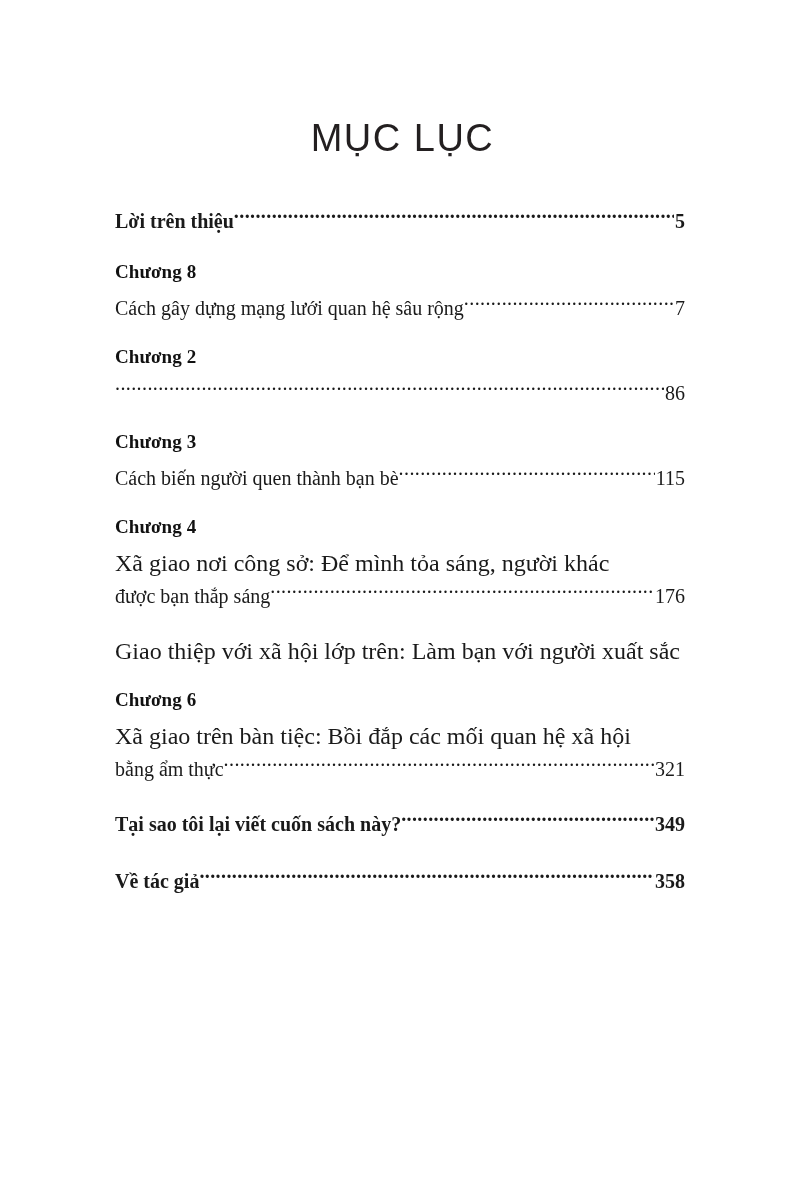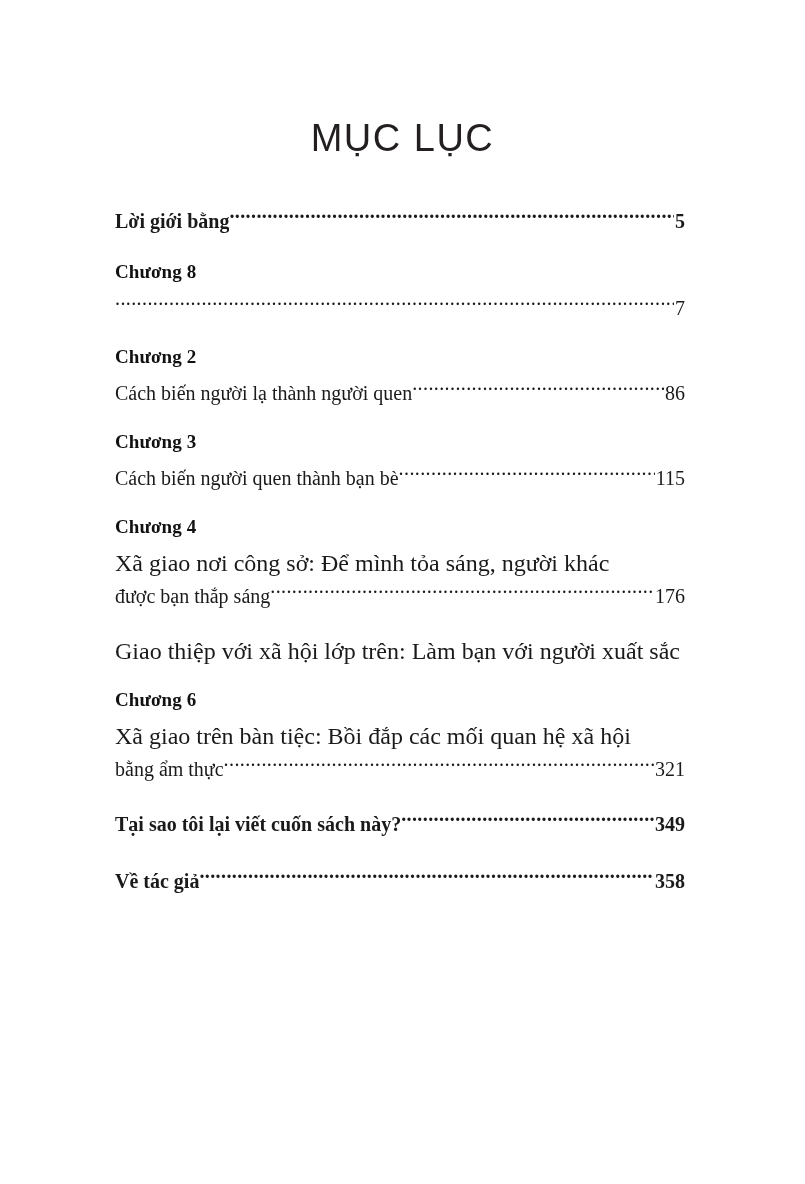--- a/index.html
+++ b/index.html
@@ -126,36 +126,36 @@
 </head>
 <body>
 
 <div class="page">
 
   <div class="toc-title">MỤC LỤC</div>
 
   <div class="toc-list">
       <div class="toc-entry simple">
         <div class="leader-row bold">
-          <span class="row-text">Lời giới bằng</span>
+          <span class="row-text">Lời trên thiệu</span>
           <span class="leader-dots"></span>
           <span class="row-page">5</span>
         </div>
       </div>
       <div class="toc-entry">
         <div class="chapter-label">Chương 8</div>
         <div class="leader-row">
+          <span class="row-text">Cách gây dựng mạng lưới quan hệ sâu rộng </span>
           <span class="leader-dots"></span>
           <span class="row-page">7</span>
         </div>
       </div>
       <div class="toc-entry">
         <div class="chapter-label">Chương 2</div>
         <div class="leader-row">
-          <span class="row-text">Cách biến người lạ thành người quen</span>
           <span class="leader-dots"></span>
           <span class="row-page">86</span>
         </div>
       </div>
       <div class="toc-entry">
         <div class="chapter-label">Chương 3</div>
         <div class="leader-row">
           <span class="row-text">Cách biến người quen thành bạn bè </span>
           <span class="leader-dots"></span>
           <span class="row-page">115</span>

